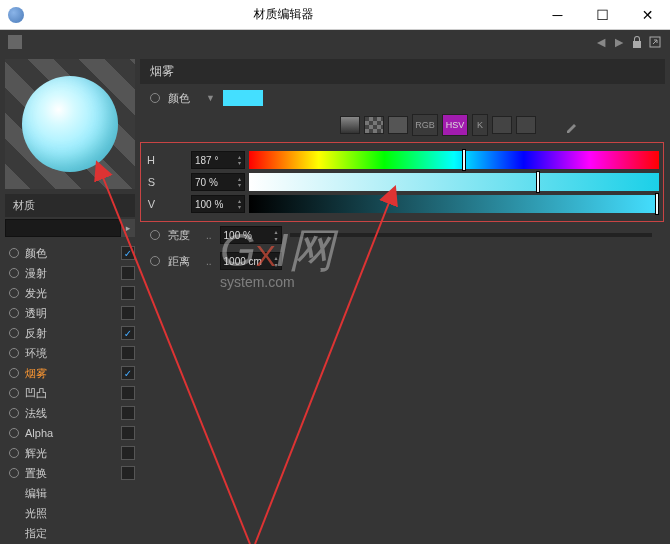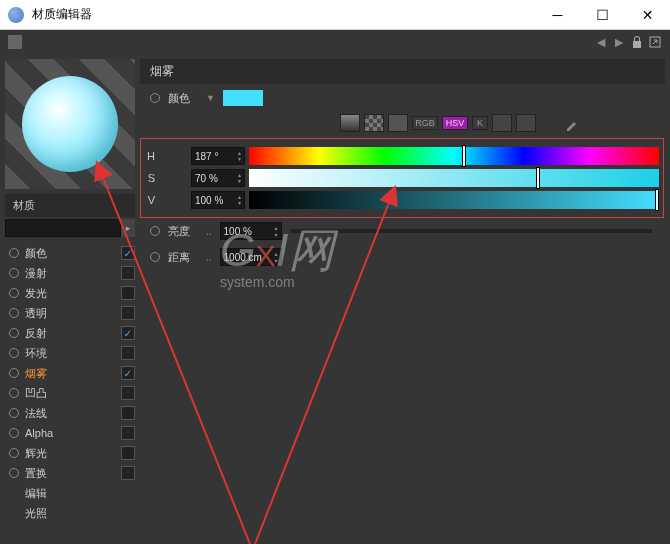--- a/index.html
+++ b/index.html
@@ -1,19 +1,19 @@
 <!DOCTYPE html>
 <html><head>
 <meta charset="utf-8">
 <style>
 * { margin: 0; padding: 0; box-sizing: border-box; font-family: "Microsoft YaHei", sans-serif; }
 body { background: #1a1a1a; width: 670px; height: 544px; overflow: hidden; position: relative; }
 
 
-.titlebar { background: #fff; height: 30px; display: flex; align-items: center; border-bottom: 1px solid #ccc; }
+.titlebar { background: #fff; height: 30px; display: flex; align-items: center; border-bottom: 1px solid #ccc; text-align: center; }
 .titlebar .logo { width: 16px; height: 16px; margin: 0 8px; background: radial-gradient(circle at 35% 35%, #8ab4e8 0%, #4a7ab8 100%); border-radius: 50%; }
 .titlebar .title { font-size: 12px; color: #000; flex: 1; }
 .win-btn { width: 45px; height: 30px; display: flex; align-items: center; justify-content: center; font-size: 14px; color: #000; }
 
 
 .topbar { background: #353535; height: 24px; display: flex; align-items: center; padding: 0 8px; justify-content: space-between; }
 .topbar .left-icons { display: flex; gap: 6px; }
 .topbar .right-icons { display: flex; gap: 4px; align-items: center; }
 .small-icon { width: 14px; height: 14px; background: #666; }
 .lock-icon { width: 14px; height: 14px; }
@@ -49,21 +49,21 @@
 
 .color-row { display: flex; align-items: center; gap: 8px; padding: 6px 10px; }
 .color-row .radio { width: 10px; height: 10px; border-radius: 50%; border: 1px solid #888; }
 .color-row .lbl { color: #ccc; font-size: 11px; width: 30px; }
 .color-swatch { width: 40px; height: 16px; background: #44dfff; }
 .color-arrow { color: #888; font-size: 9px; }
 
 
 .tool-row { display: flex; gap: 4px; padding: 2px 0 6px 200px; align-items: center; }
 .tool-ic { width: 20px; height: 18px; background: #444; border: 1px solid #222; }
-.tool-lbl { width: 26px; height: 14px; background: #3a3a3a; color: #999; font-size: 9px; display: flex; align-items: center; justify-content: center; border: 1px solid #222; }
+.tool-lbl { width: 26px; height: 22px; background: #3a3a3a; color: #999; font-size: 9px; display: flex; align-items: center; justify-content: center; border: 1px solid #222; }
 .tool-lbl.active { background: #a21caf; color: #ddd; }
 
 
 .hsv-area { border: 1px solid #c94444; margin: 0 6px 0 0; padding: 6px 4px; }
 .slider-row { display: flex; align-items: center; height: 22px; gap: 4px; }
 .slider-lbl { width: 10px; text-align: right; color: #ccc; font-size: 11px; }
 .spinner { width: 54px; height: 18px; background: #1a1a1a; border: 1px solid #111; color: #ddd; font-size: 10px; display: flex; align-items: center; justify-content: space-between; padding: 0 3px; margin-left: 32px; }
 .spinner .btns { display: flex; flex-direction: column; font-size: 6px; color: #888; line-height: 6px; }
 .gradient { flex: 1; height: 18px; position: relative; }
 .grad-hue { background: linear-gradient(to right, #ff0000 0%, #ffff00 17%, #00ff00 33%, #00ffff 50%, #0000ff 67%, #ff00ff 83%, #ff0000 100%); }
@@ -187,20 +187,24 @@
     <div class="check "></div>
         </div>
         <div class="channel">
           <div style="width:10px"></div>
           <div class="label">编辑</div>
         </div>
         <div class="channel">
           <div style="width:10px"></div>
           <div class="label">光照</div>
         </div>
+        <div class="channel">
+          <div style="width:10px"></div>
+          <div class="label">指定</div>
+        </div>
       </div>
   </div>
 
   <div class="rightcol">
     <div class="section-header">烟雾</div>
 
     <div class="color-row">
       <div class="radio"></div>
       <div class="lbl">颜色</div>
       <div class="color-arrow">▼</div>

